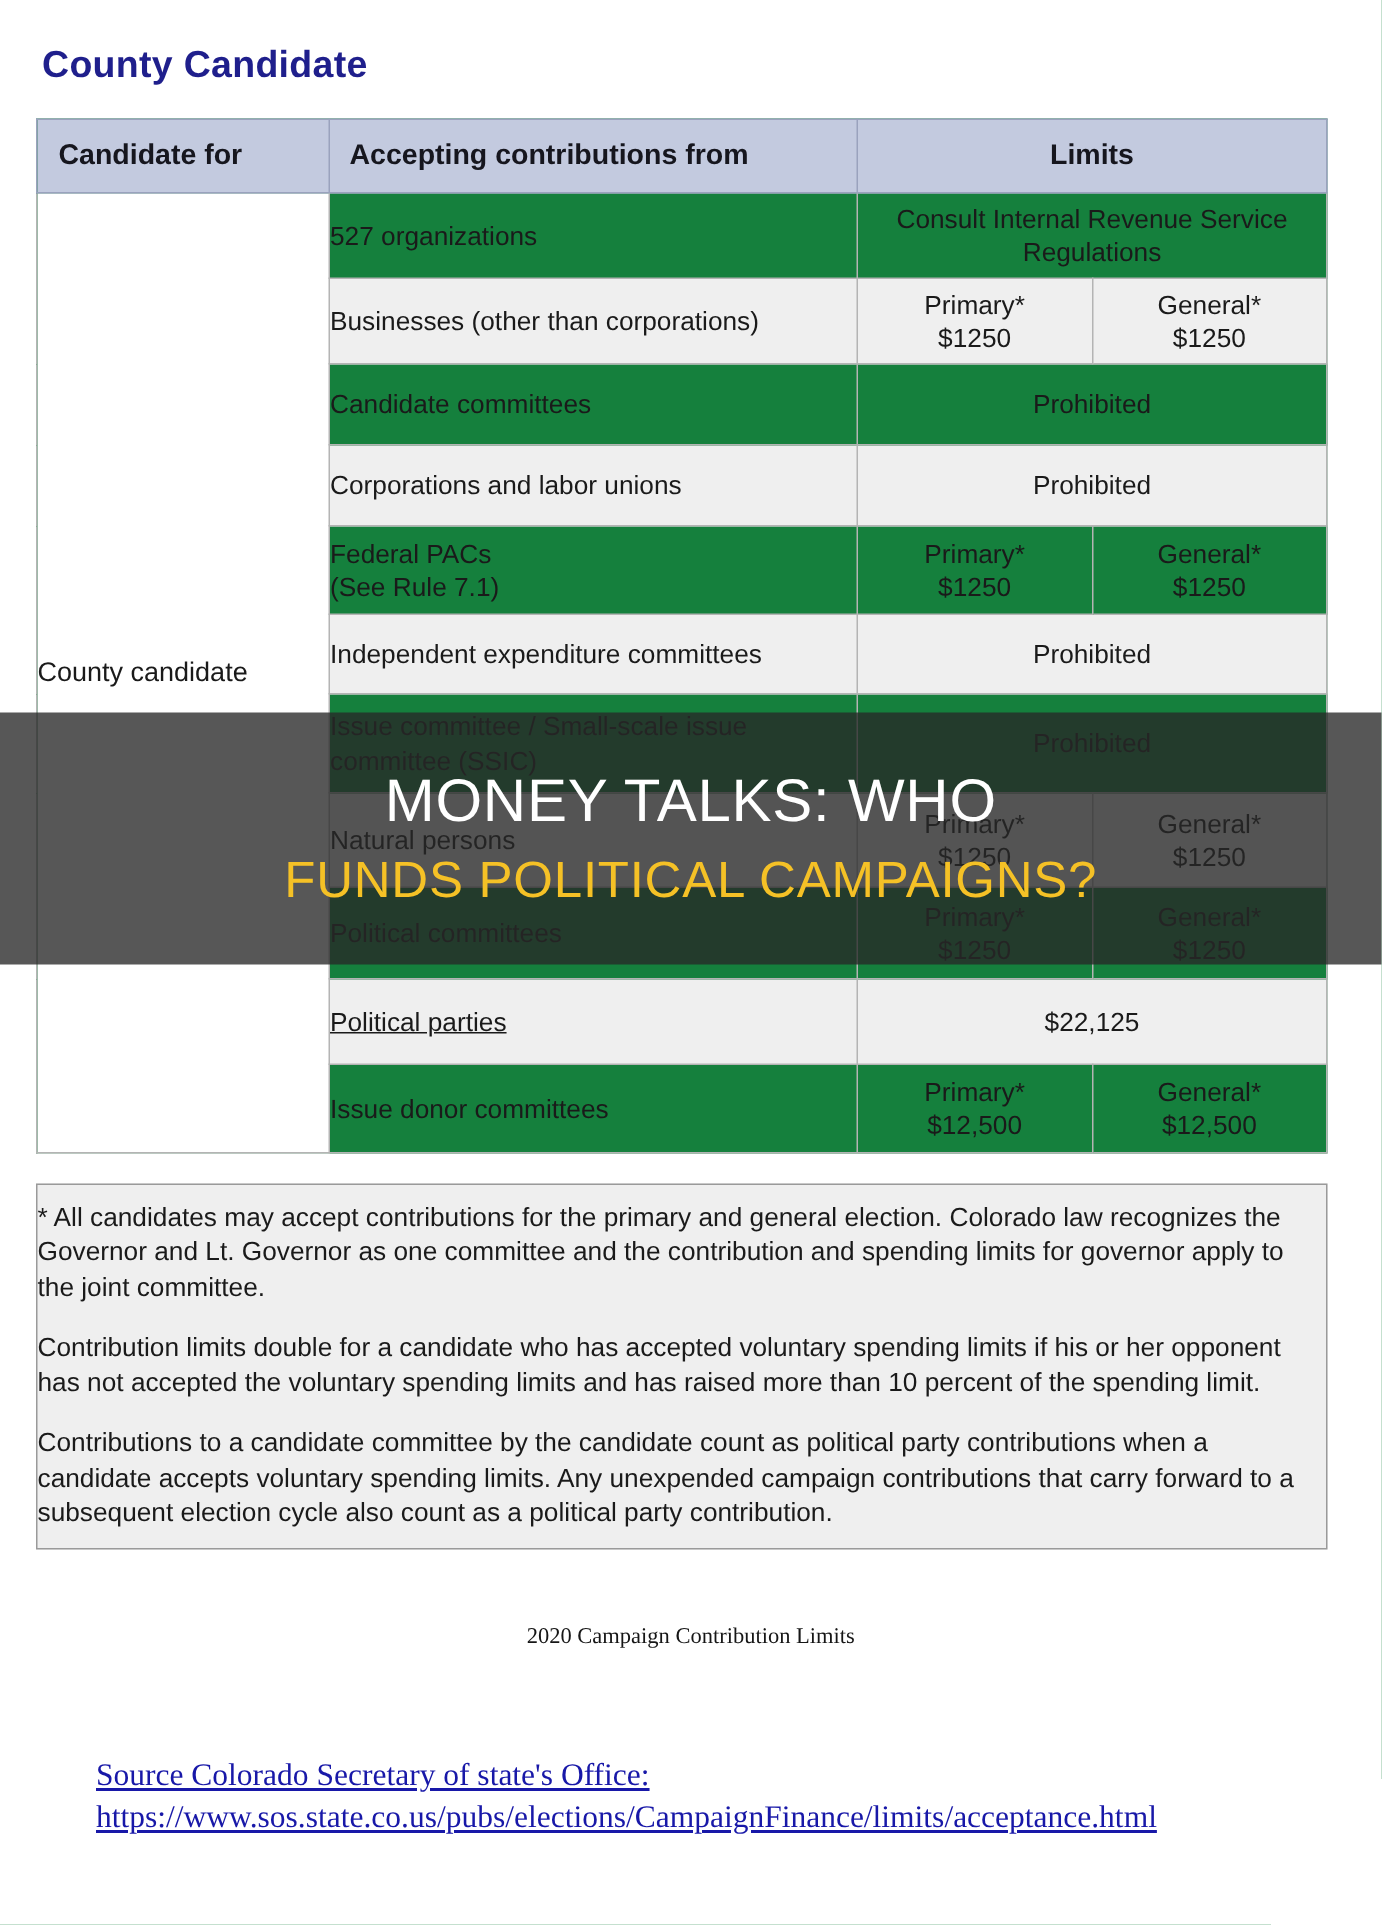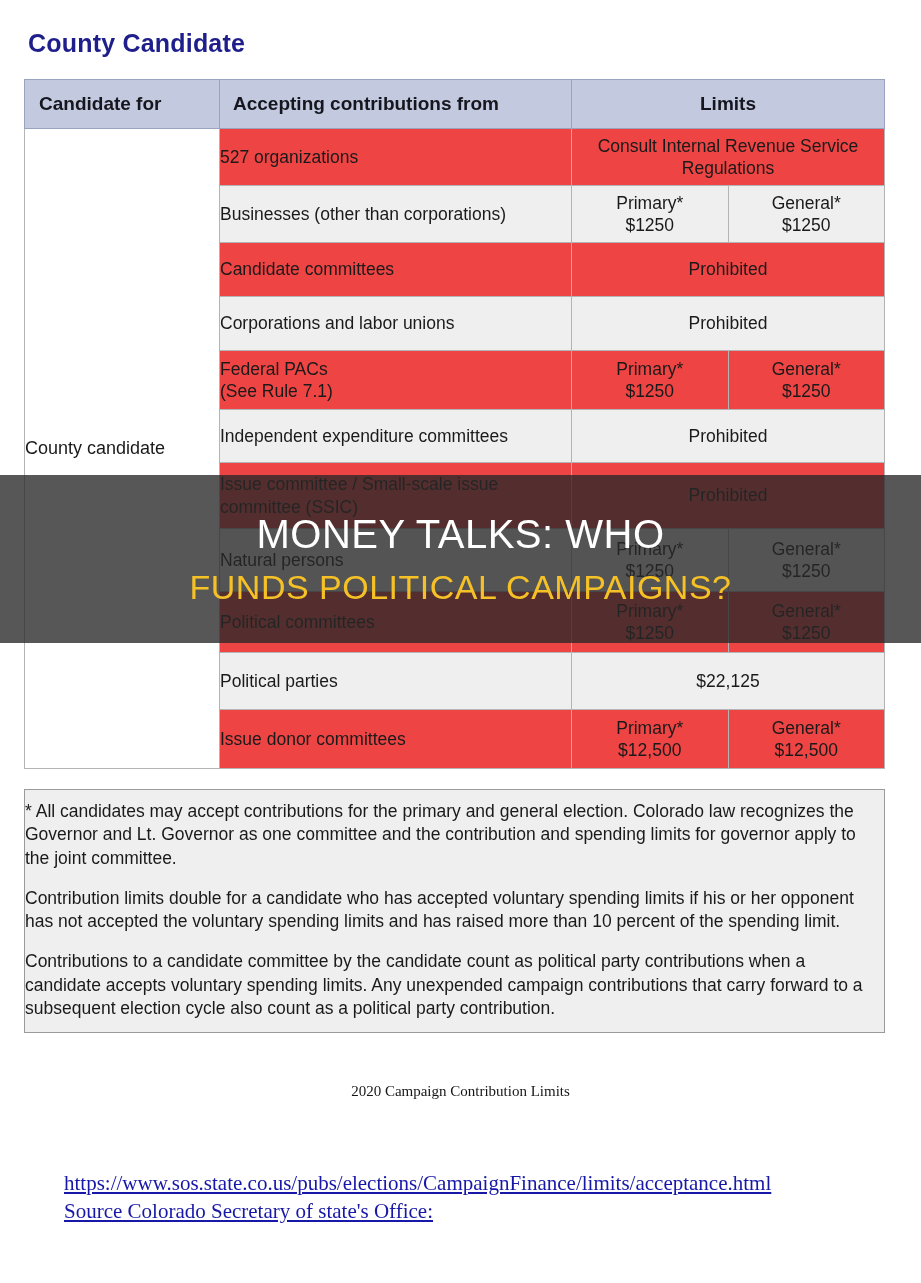--- a/index.html
+++ b/index.html
@@ -29,21 +29,21 @@
 
   
   .limits-table {
     position: absolute;
     left: 24px;
     top: 79px;
     width: 861px;
     border: 1px solid #9a9a9a;
     border-collapse: collapse;
     table-layout: fixed;
-    background: #ef4444;
+    background: #15803d;
   }
   .limits-table td, .limits-table th {
     border: 1px solid #b4b4b4;
     padding: 0;
     vertical-align: middle;
     font-weight: normal;
   }
 
   
   .hdr td {
@@ -250,21 +250,21 @@
         <span class="pg-label">Primary*</span>
         <span class="pg-amount">$1250</span>
       </td>
       <td class="lim">
         <span class="pg-label">General*</span>
         <span class="pg-amount">$1250</span>
       </td>
     </tr>
 
     <tr class="row-alt">
-      <td class="src" style="height:56px;">Political parties</td>
+      <td class="src" style="height:56px;text-decoration:underline;">Political parties</td>
       <td class="lim" colspan="2">$22,125</td>
     </tr>
 
     <tr>
       <td class="src" style="height:58px;">Issue donor committees</td>
       <td class="lim">
         <span class="pg-label">Primary*</span>
         <span class="pg-amount">$12,500</span>
       </td>
       <td class="lim">
@@ -277,20 +277,20 @@
 
 <div class="notes-box">
   <p>* All candidates may accept contributions for the primary and general election. Colorado law recognizes the Governor and Lt. Governor as one committee and the contribution and spending limits for governor apply to the joint committee.</p>
   <p>Contribution limits double for a candidate who has accepted voluntary spending limits if his or her opponent has not accepted the voluntary spending limits and has raised more than 10 percent of the spending limit.</p>
   <p>Contributions to a candidate committee by the candidate count as political party contributions when a candidate accepts voluntary spending limits. Any unexpended campaign contributions that carry forward to a subsequent election cycle also count as a political party contribution.</p>
 </div>
 
 <div class="caption">2020 Campaign Contribution Limits</div>
 
 <div class="source-block">
+  <span class="src-line">Source Colorado Secretary of state's Office: </span>
   <span class="src-line">https://www.sos.state.co.us/pubs/elections/CampaignFinance/limits/acceptance.html</span>
-  <span class="src-line">Source Colorado Secretary of state's Office: </span>
 </div>
 
 <div class="title-overlay">
   <div class="overlay-line1">MONEY TALKS: WHO</div>
   <div class="overlay-line2">FUNDS POLITICAL CAMPAIGNS?</div>
 </div>
 
 </body></html>

